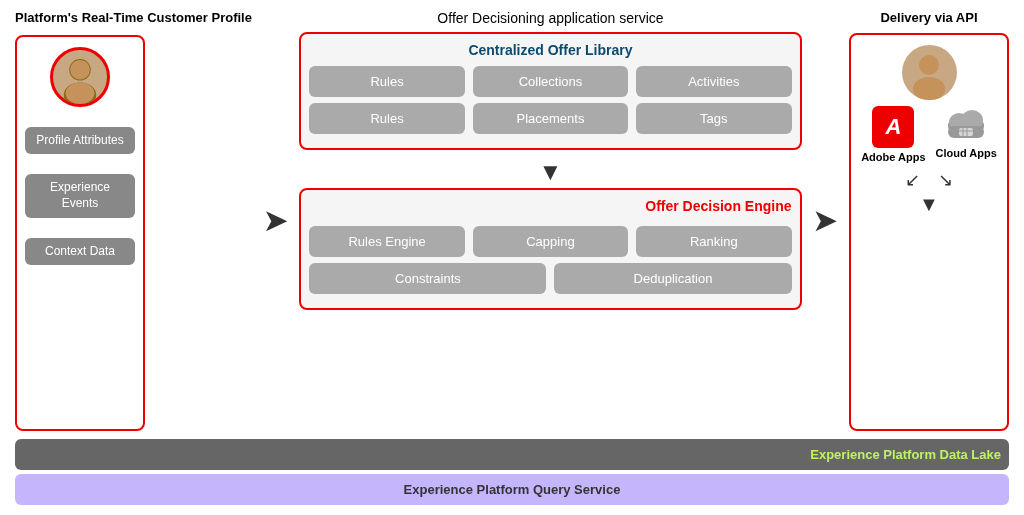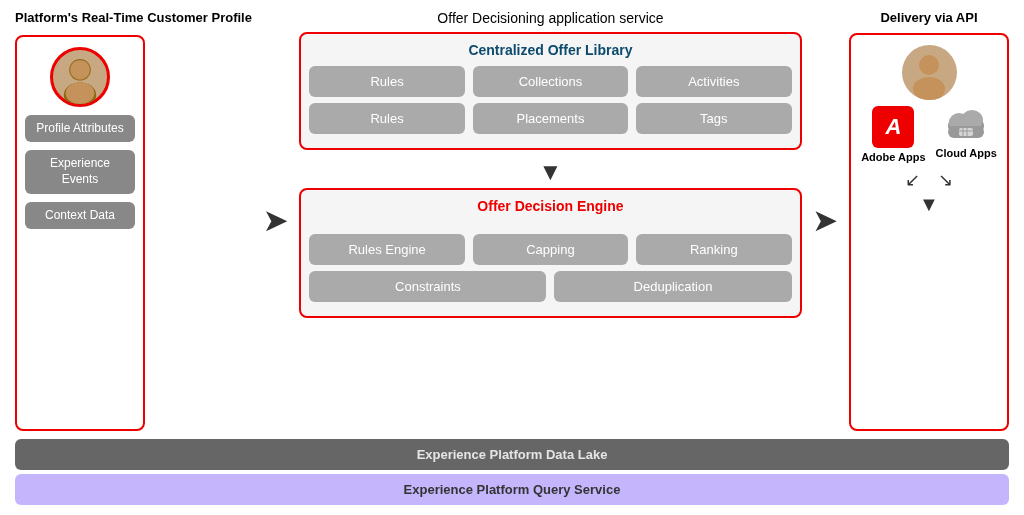--- a/index.html
+++ b/index.html
@@ -35,21 +35,21 @@
       margin-bottom: 8px;
       line-height: 1.3;
     }
     .profile-box {
       border: 2px solid #e00;
       border-radius: 8px;
       padding: 10px 8px;
       display: flex;
       flex-direction: column;
       align-items: center;
-      gap: 8px;
+      gap: 20px;
       width: 130px;
       flex: 1;
     }
     .avatar-circle {
       width: 60px;
       height: 60px;
       border-radius: 50%;
       border: 3px solid #e00;
       background: #c8a882;
       overflow: hidden;
@@ -122,22 +122,22 @@
     .offer-engine-box {
       border: 2px solid #e00;
       border-radius: 8px;
       padding: 8px;
       background: #f5f5f5;
     }
     .offer-engine-title {
       color: #e00;
       font-size: 14px;
       font-weight: bold;
-      text-align: center;
-      margin-bottom: 20px;
+      text-align: right;
+      margin-bottom: 12px;
     }
 
     
     .arrow-right {
       display: flex;
       align-items: center;
       justify-content: center;
       font-size: 28px;
       color: #333;
       font-weight: bold;
@@ -235,21 +235,22 @@
     }
     .bottom-bar {
       border-radius: 6px;
       padding: 8px;
       text-align: center;
       font-size: 13px;
       font-weight: bold;
     }
     .bar-dark {
       background: #666;
-      color: #e5e5e5;
+      color: #bef264;
+      text-align: right;
     }
     .bar-light {
       background: #c4b5fd;
       color: #333;
     }
 
     
     .person-svg {
       width: 100%;
       height: 100%;

